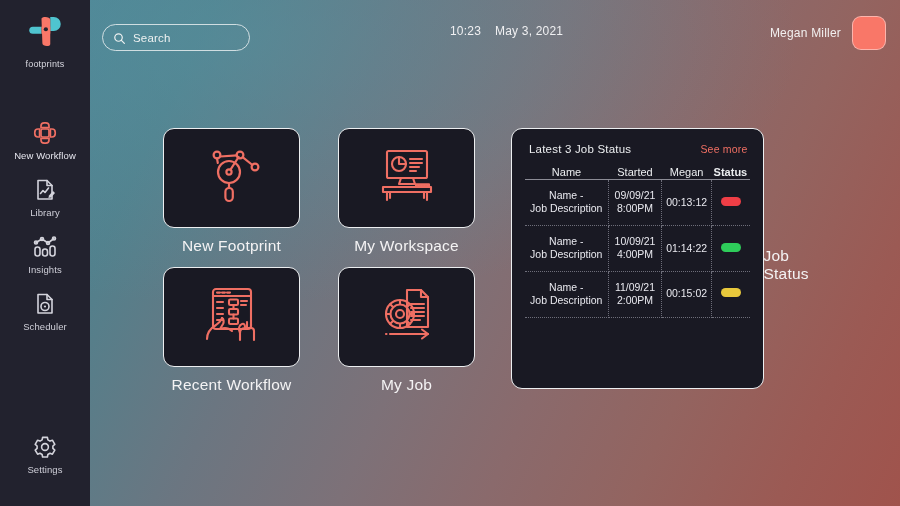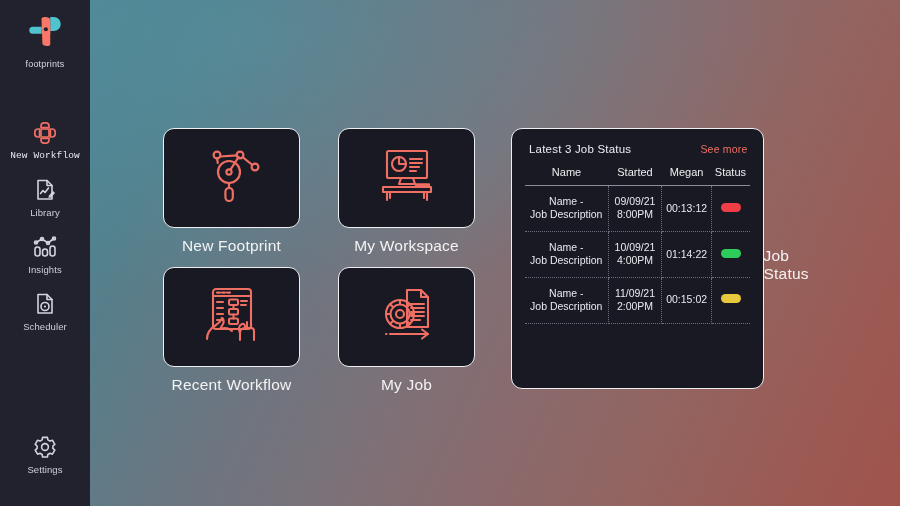--- a/index.html
+++ b/index.html
@@ -43,21 +43,21 @@
     width: 100%;
     display: flex; flex-direction: column; align-items: center;
     padding: 9px 0 7px 0;
     cursor: pointer;
   }
   .nav-ico { width: 26px; height: 26px; display: block; }
   .nav-label {
     font-size: 9.5px; color: #cfcfd8; margin-top: 4px; letter-spacing: .1px;
     white-space: nowrap;
   }
-  .nav-item.accent .nav-label { color: #e6e6ee; font-family: Liberation Mono, monospace; }
+  .nav-item.accent .nav-label { color: #e6e6ee; }
   .settings-item {
     margin-top: auto; margin-bottom: 24px;
   }
 
   
   .main {
     position: relative;
     flex: 1 1 auto;
     height: 506px;
     background:
@@ -168,35 +168,35 @@
   .see-more {
     font-size: 10.5px; color: #ef6f63; 
     cursor: pointer; letter-spacing: .2px;
   }
   table.jobs {
     width: 100%; border-collapse: collapse; margin-top: 11px;
     table-layout: fixed;
   }
   table.jobs th {
     font-size: 11px; font-weight: normal; color: #eceef0;
-    padding-bottom: 7px; text-align: center;
+    padding-bottom: 1px; text-align: center;
     border-bottom: 1px solid #8c8c96;
   }
   table.jobs td {
     font-size: 10.5px; color: #e9e9ef; text-align: center;
     padding: 9px 2px; line-height: 1.28;
     border-bottom: 1px dotted #6e6e7a;
     border-right: 1px dotted #6e6e7a;
   }
   table.jobs td:last-child { border-right: none; }
   table.jobs td:first-child { border-right: 1px dotted #6e6e7a; }
   table.jobs th:nth-child(1), table.jobs td:nth-child(1) { width: 37%; }
   table.jobs th:nth-child(2), table.jobs td:nth-child(2) { width: 24%; }
   table.jobs th:nth-child(3), table.jobs td:nth-child(3) { width: 22%; }
-  table.jobs th:nth-child(4), table.jobs td:nth-child(4) { width: 17%; }
+  table.jobs th:nth-child(4), table.jobs td:nth-child(4) { width: 17%; font-weight: bold; }
   .pill {
     display: inline-block; width: 20px; height: 9px; border-radius: 5px;
   }
   .panel-caption {
     margin-top: 13px;
     font-size: 15.5px; color: #f4f3f4; letter-spacing: .2px;
   }
 </style>
 </head>
 <body>
@@ -283,20 +283,41 @@
           <circle cx="13" cy="13" r="3.4"></circle>
         </svg>
       </span>
       <span class="nav-label">Settings</span>
     </div>
 
   </aside>
 
   <section class="main">
 
+    <div class="topbar">
+
+      <div class="search">
+        <span class="search-ico">
+          <svg viewBox="0 0 16 16" fill="none" stroke="#eef1f1" stroke-width="1.5" stroke-linecap="round">
+            <circle cx="6.8" cy="6.8" r="4.6"></circle>
+            <path d="M10.3 10.3 L14 14"></path>
+          </svg>
+        </span>
+        <span class="search-ph">Search</span>
+      </div>
+
+      <div class="clock">10:23</div>
+      <div class="date">May 3, 2021</div>
+
+      <div class="user">
+        <span class="user-name">Megan Miller</span>
+        <span class="avatar"></span>
+      </div>
+
+    </div>
 
     <div class="content">
 
       <div class="tiles">
 
         <div class="tile">
           <div class="tile-card">
             <span>
               <svg class="tile-ico" viewBox="0 0 66 62" fill="none" stroke="#ef6f63" stroke-width="2.2" stroke-linecap="round" stroke-linejoin="round">
                 <circle cx="30" cy="27" r="11"></circle>

